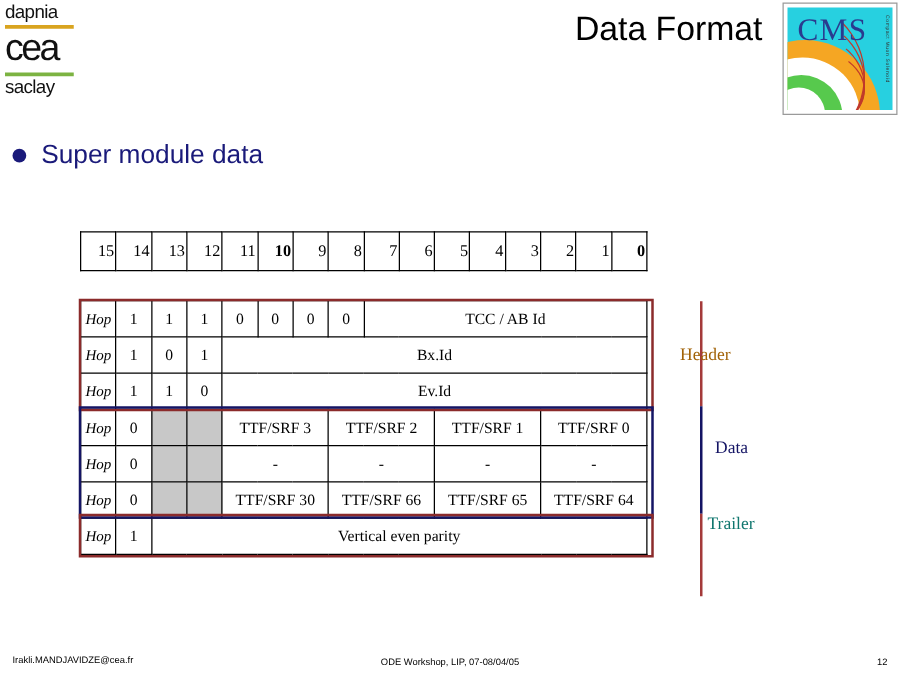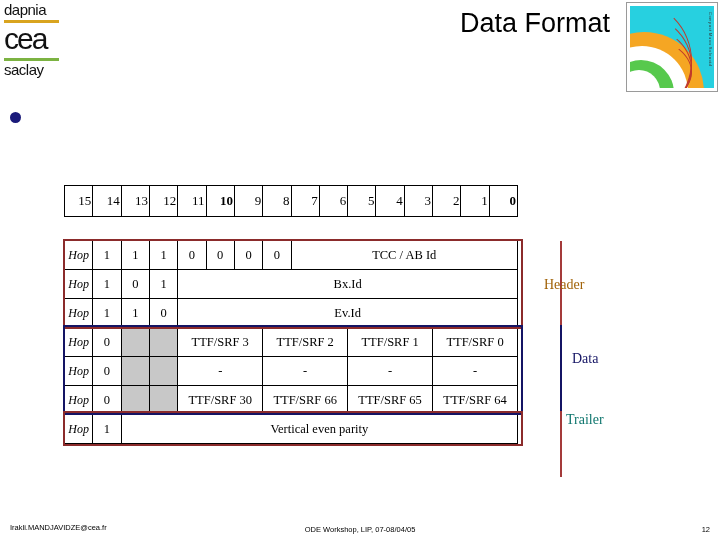--- a/index.html
+++ b/index.html
@@ -100,28 +100,30 @@
 <div id="cms-logo">
   <div id="cms-inner">
     <div class="cms-band" id="cms-orange"></div>
     <div class="cms-band" id="cms-white"></div>
     <div class="cms-band" id="cms-green"></div>
     <div class="cms-band" id="cms-core"></div>
     <div class="track" style="left:-60px;top:-6px;width:120px;height:120px;"></div>
     <div class="track" style="left:-56px;top:6px;width:116px;height:104px;"></div>
     <div class="track" style="left:-52px;top:18px;width:112px;height:88px;"></div>
     <div class="track" style="left:-48px;top:30px;width:108px;height:70px;"></div>
+    <div id="cms-text">CMS</div>
     <div id="cms-side">Compact Muon Solenoid</div>
   </div>
 </div>
 
 <div id="page-title">Data Format</div>
 
 <div id="bullet-row">
   <span id="bullet-dot"></span>
+  <span id="bullet-text">Super module data</span>
 </div>
 
 <table id="bit-header">
   <tbody>
       <tr>
         <td>15</td>
         <td>14</td>
         <td>13</td>
         <td>12</td>
         <td>11</td>

